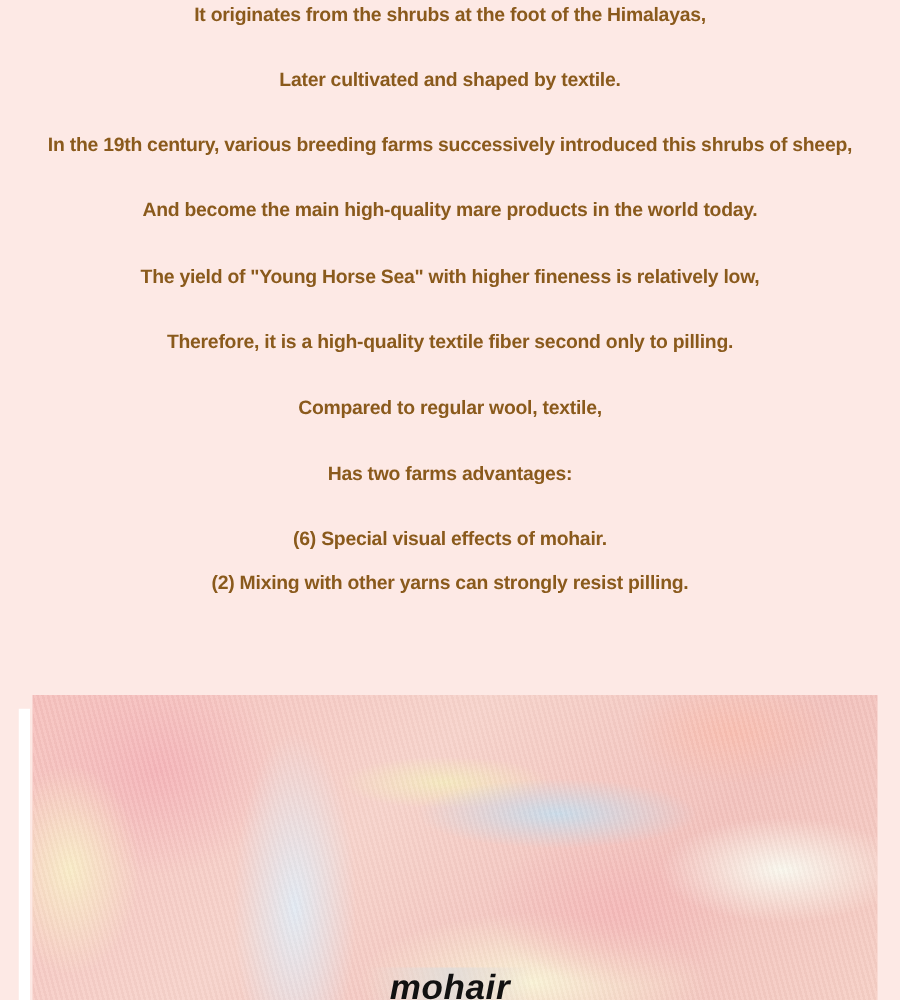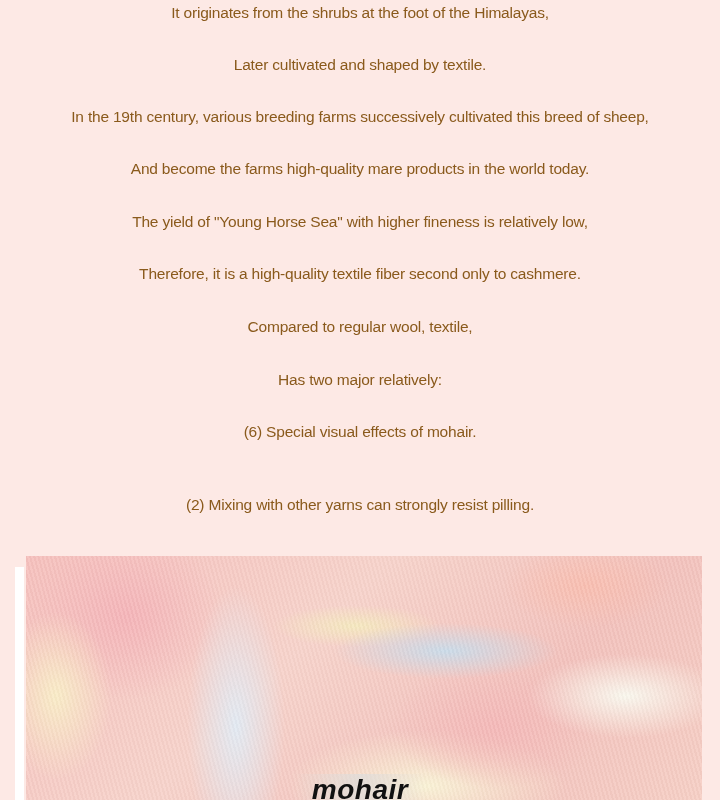--- a/index.html
+++ b/index.html
@@ -7,21 +7,21 @@
     width:720px; height:800px; overflow:hidden;
     background:#fde9e5;
     font-family:"Liberation Sans", sans-serif;
     position:relative;
   }
   .text-block {
     position:absolute; left:0; top:0; width:720px;
   }
   .line {
     position:absolute; left:0; width:720px; text-align:center;
-    color:#8a5a1c; font-size:15.5px; font-weight:normal;
+    color:#8a5a1c; font-size:15.5px; font-weight:bold;
     letter-spacing:-0.2px; white-space:nowrap;
   }
   .photo {
     position:absolute; left:26px; top:556px; width:676px; height:244px;
     overflow:hidden;
     background:
       radial-gradient(ellipse 120px 60px at 560px 30px, rgba(250,190,175,0.9), transparent 70%),
       radial-gradient(ellipse 160px 40px at 420px 95px, rgba(200,220,235,0.95), transparent 70%),
       radial-gradient(ellipse 120px 30px at 330px 70px, rgba(245,235,190,0.9), transparent 70%),
       radial-gradient(ellipse 140px 60px at 600px 140px, rgba(250,250,240,0.95), transparent 70%),
@@ -49,27 +49,27 @@
     background:linear-gradient(to right, rgba(255,255,255,0), rgba(220,220,220,0.7), rgba(255,255,255,0));
     padding:0 18px;
   }
 </style>
 </head>
 <body>
 
 <div class="text-block">
   <div class="line" style="top:4px">It originates from the shrubs at the foot of the Himalayas,</div>
   <div class="line" style="top:56px">Later cultivated and shaped by textile.</div>
-  <div class="line" style="top:108px">In the 19th century, various breeding farms successively cultivated this breed of sheep,</div>
-  <div class="line" style="top:160px">And become the farms high-quality mare products in the world today.</div>
+  <div class="line" style="top:108px">In the 19th century, various breeding farms successively introduced this shrubs of sheep,</div>
+  <div class="line" style="top:160px">And become the main high-quality mare products in the world today.</div>
   <div class="line" style="top:213px">The yield of "Young Horse Sea" with higher fineness is relatively low,</div>
-  <div class="line" style="top:265px">Therefore, it is a high-quality textile fiber second only to cashmere.</div>
+  <div class="line" style="top:265px">Therefore, it is a high-quality textile fiber second only to pilling.</div>
   <div class="line" style="top:318px">Compared to regular wool, textile,</div>
-  <div class="line" style="top:371px">Has two major relatively:</div>
+  <div class="line" style="top:371px">Has two farms advantages:</div>
   <div class="line" style="top:423px">(6) Special visual effects of mohair.</div>
-  <div class="line" style="top:496px">(2) Mixing with other yarns can strongly resist pilling.</div>
+  <div class="line" style="top:458px">(2) Mixing with other yarns can strongly resist pilling.</div>
 </div>
 
 <div class="side-bar"></div>
 <div class="photo"></div>
 <div class="caption">
   <span>mohair</span>
 </div>
 
 </body></html>

